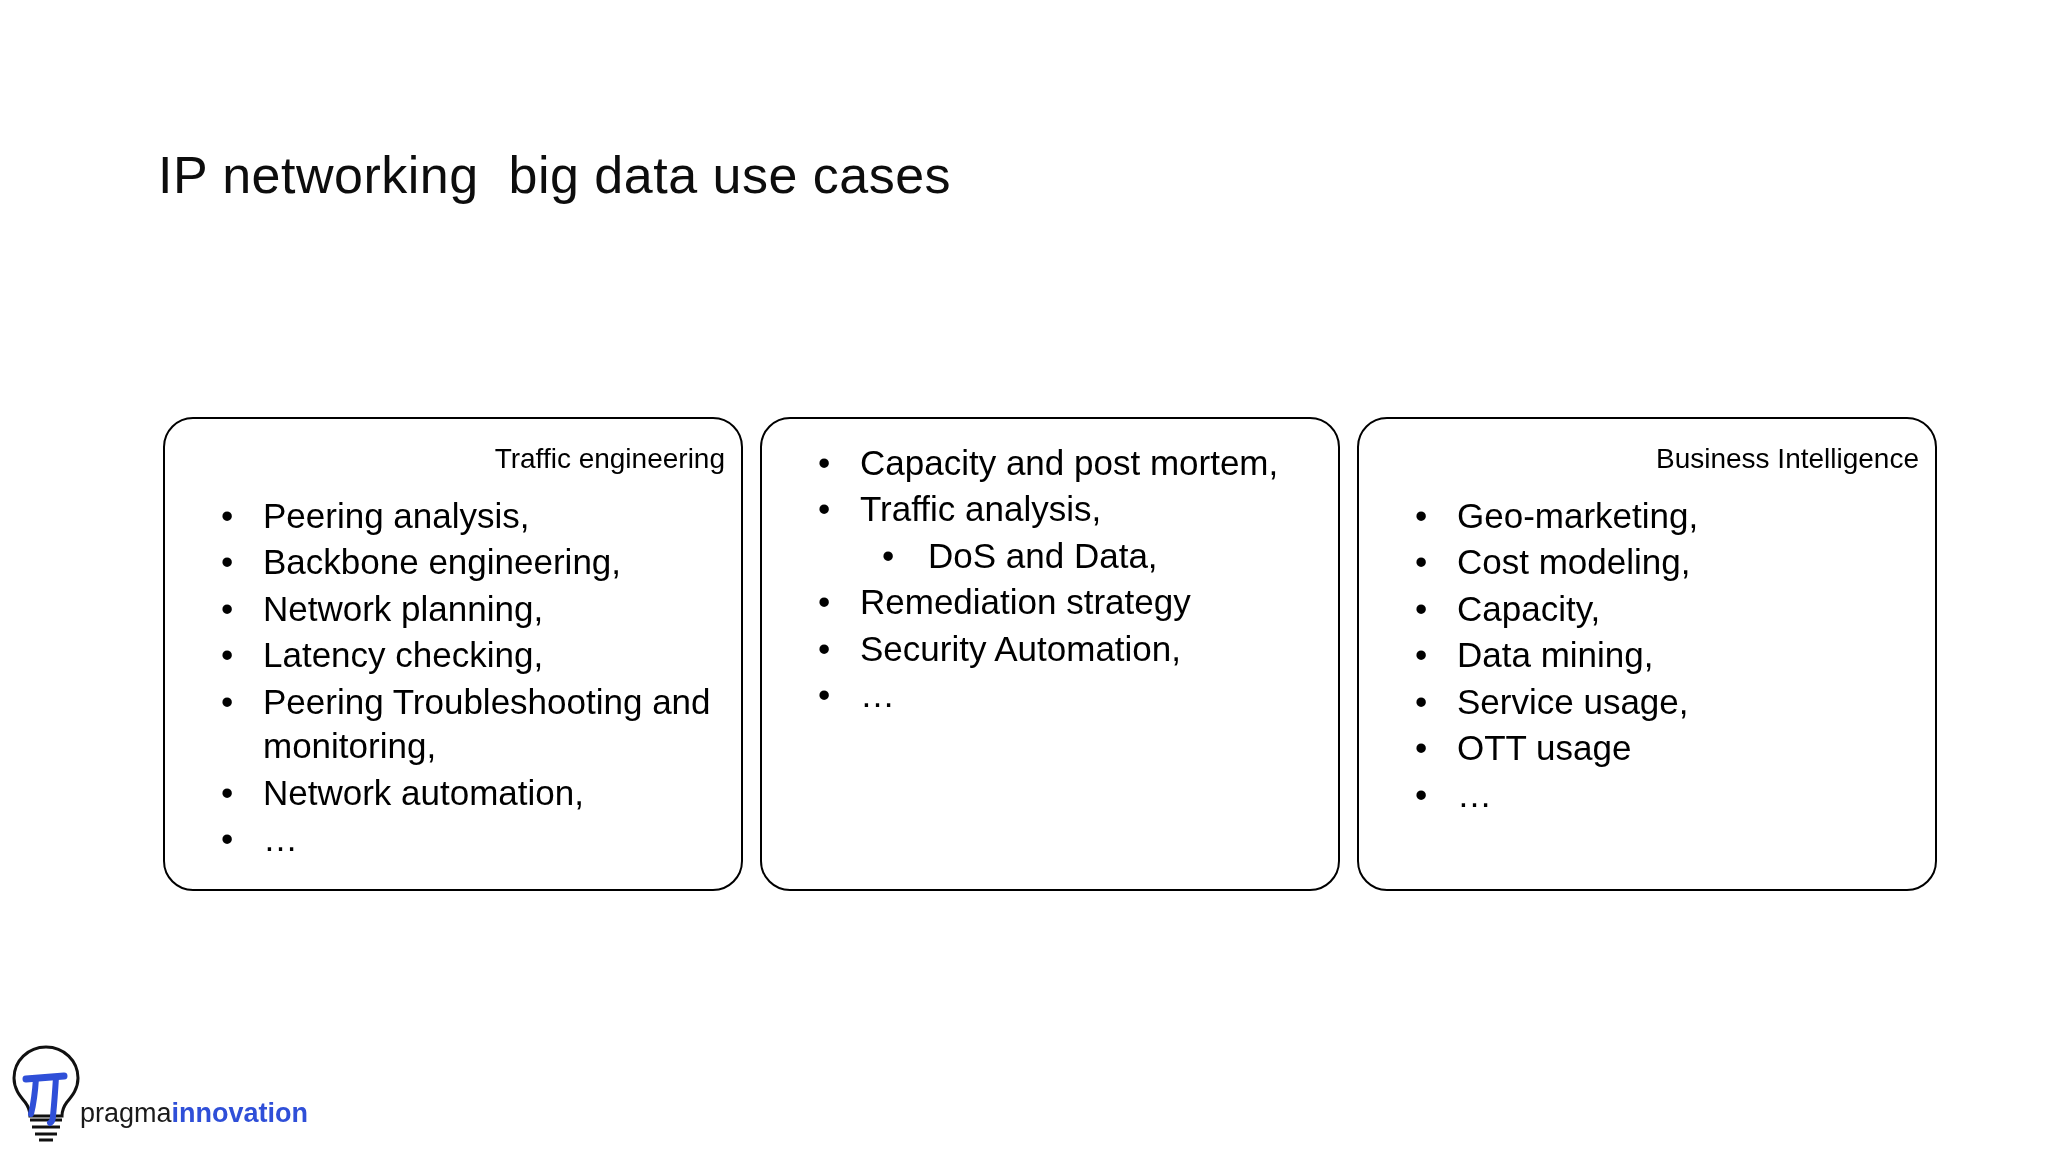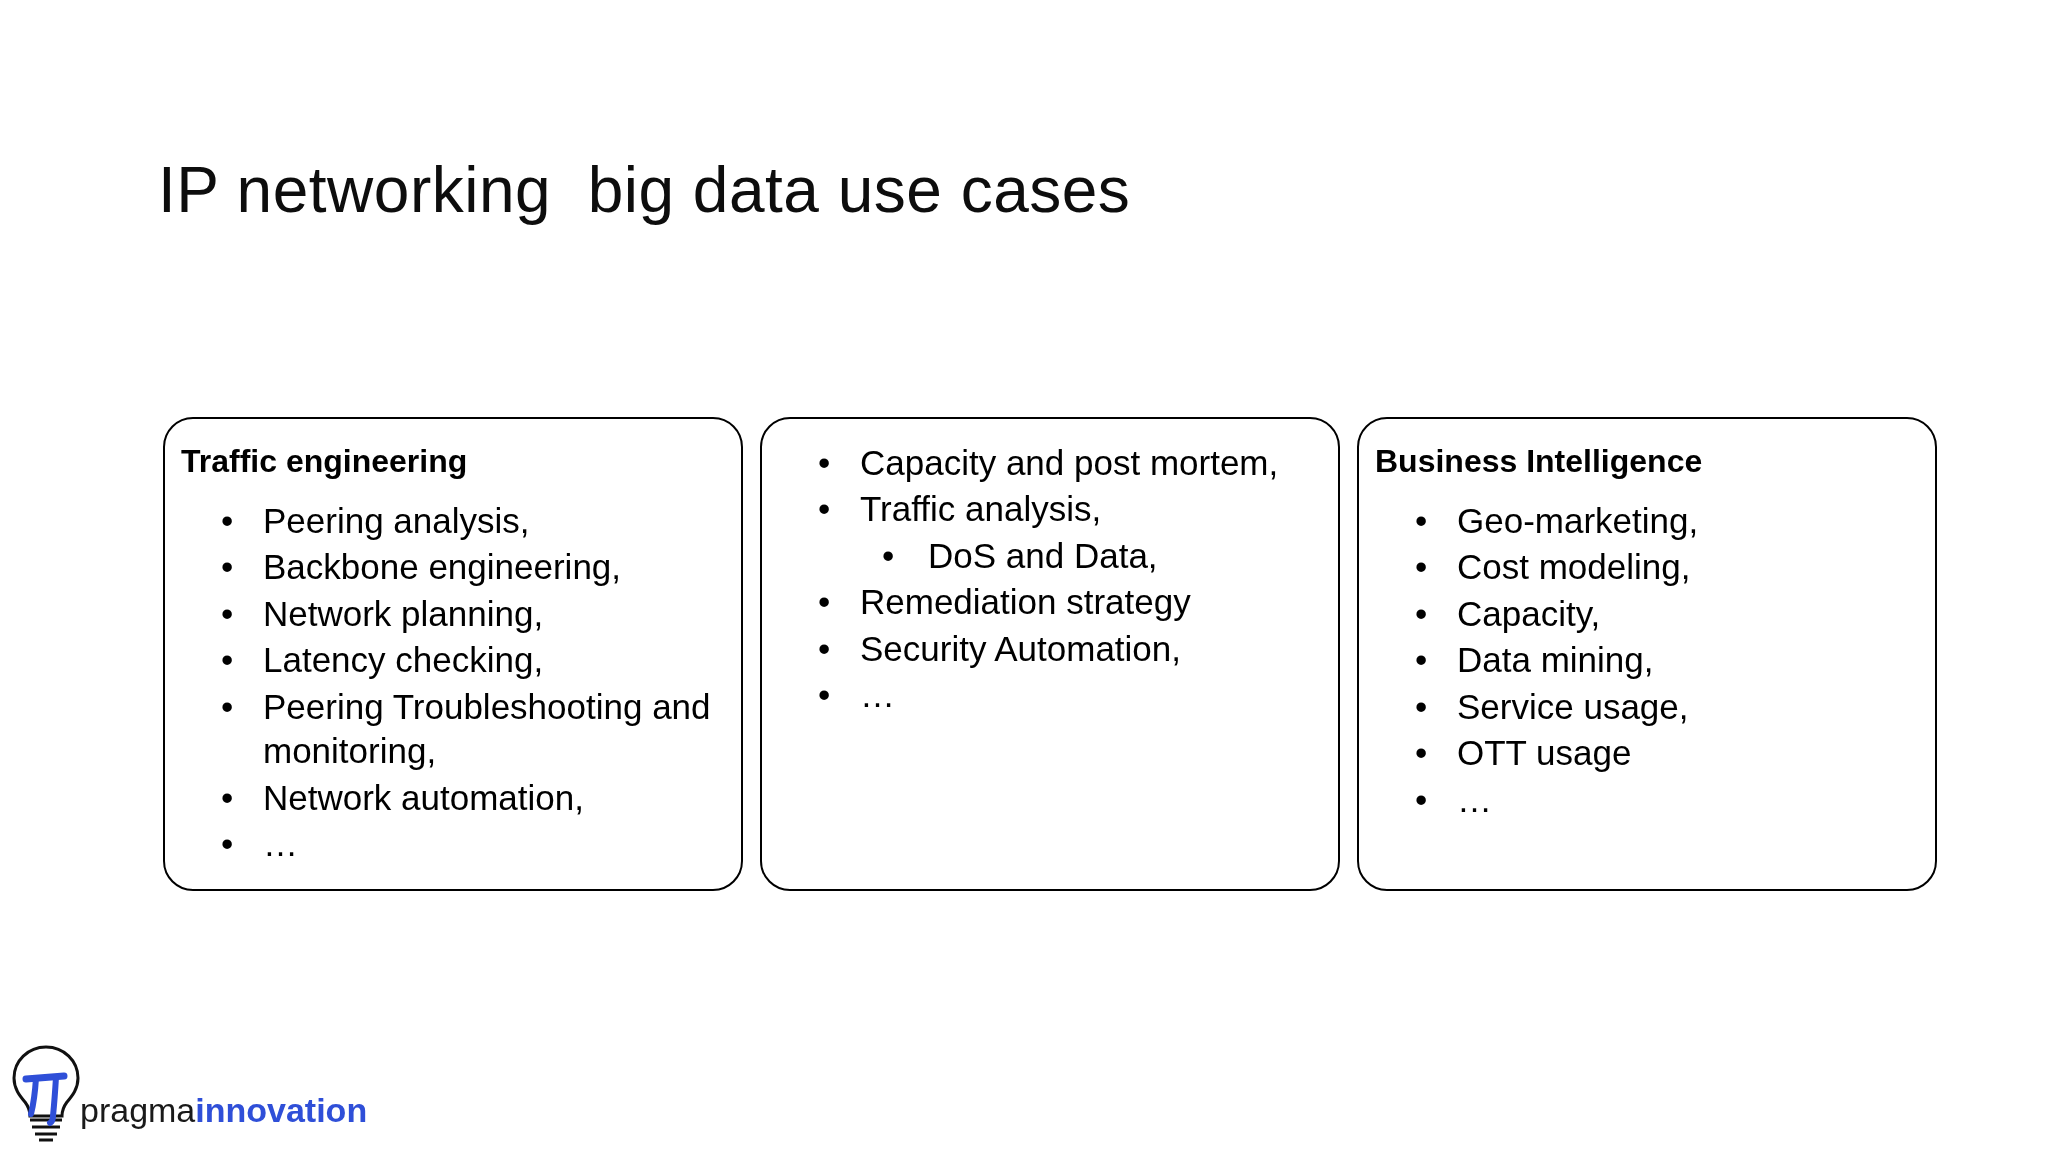--- a/index.html
+++ b/index.html
@@ -19,21 +19,21 @@
     background: #ffffff;
     overflow: hidden;
   }
 
   
   #slide-title {
     position: absolute;
     left: 158px;
     top: 112px;
     width: 1700px;
-    font-size: 64px;
+    font-size: 52px;
     line-height: 1.1;
     font-weight: 300;
     letter-spacing: 0.5px;
     color: #0d0d0d;
     white-space: pre;
   }
 
   
   #boxes {
     position: absolute;
@@ -49,23 +49,23 @@
   .usecase-box {
     position: relative;
     flex: 1 1 0;
     box-sizing: border-box;
     border: 2px solid #000000;
     border-radius: 30px;
     background: #ffffff;
     padding: 22px 16px 10px 16px;
   }
   .box-heading {
-    text-align: left;
-    font-size: 32px;
-    font-weight: 700;
+    text-align: right;
+    font-size: 28px;
+    font-weight: 400;
     line-height: 1.25;
     color: #000000;
     margin: 0 0 18px 0;
   }
   .bullet-list {
     list-style: none;
     margin: 0;
     padding: 0 0 0 32px;
   }
   .bullet-item {
@@ -103,21 +103,21 @@
     align-items: flex-end;
   }
   #logo-mark {
     width: 76px;
     height: 100px;
     flex: 0 0 auto;
   }
   #logo-text {
     margin-left: -4px;
     margin-bottom: 17px;
-    font-size: 34px;
+    font-size: 27px;
     line-height: 1;
     white-space: nowrap;
   }
   #logo-text .brand-a {
     color: #1a1a1a;
     font-weight: 400;
   }
   #logo-text .brand-b {
     color: #2f4fd8;
     font-weight: 700;

